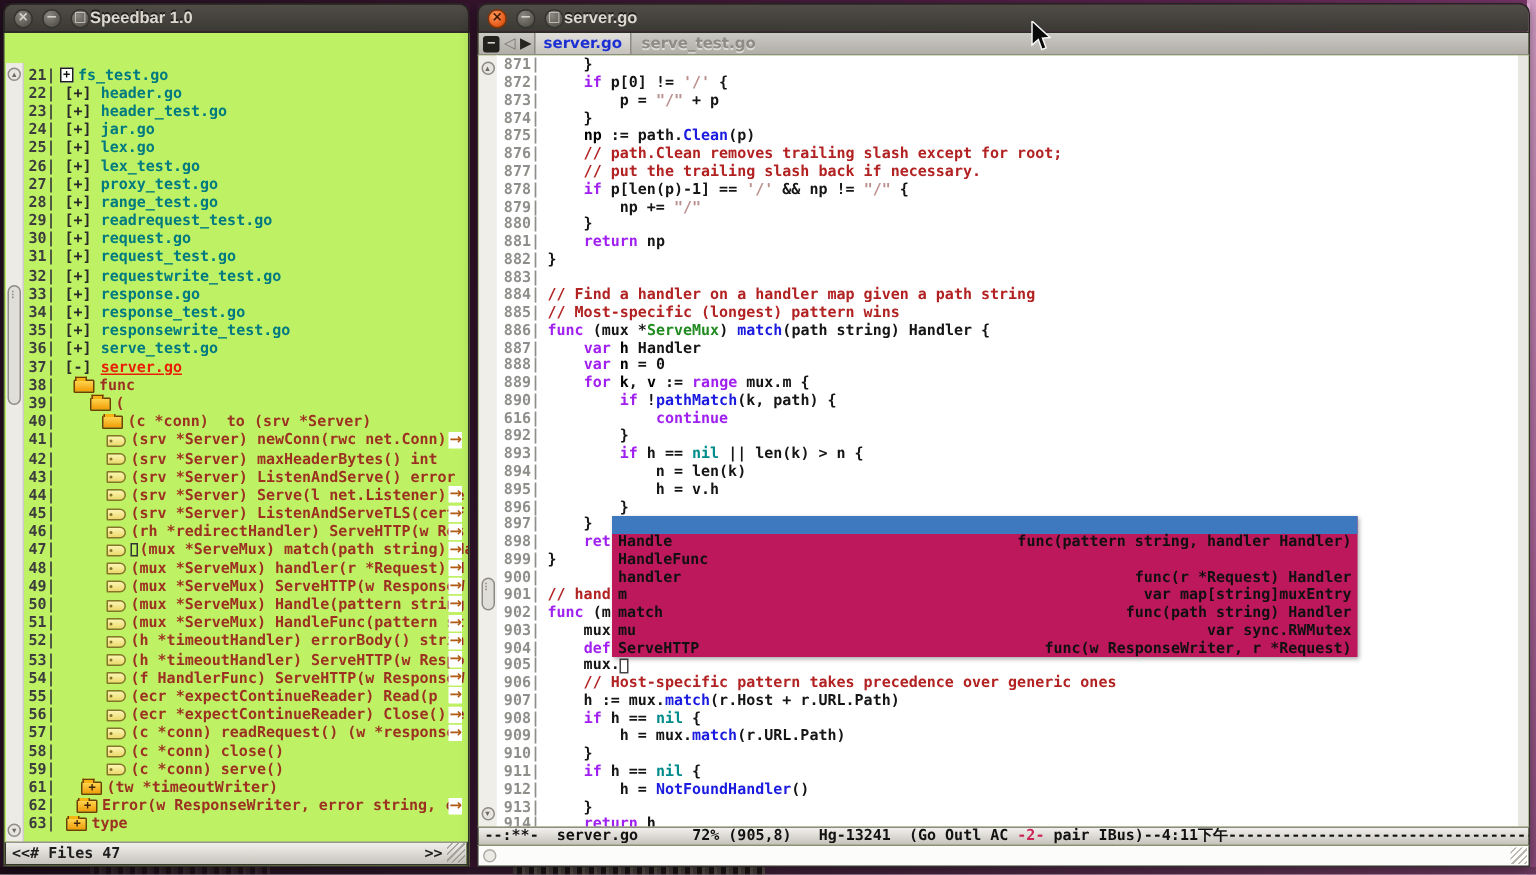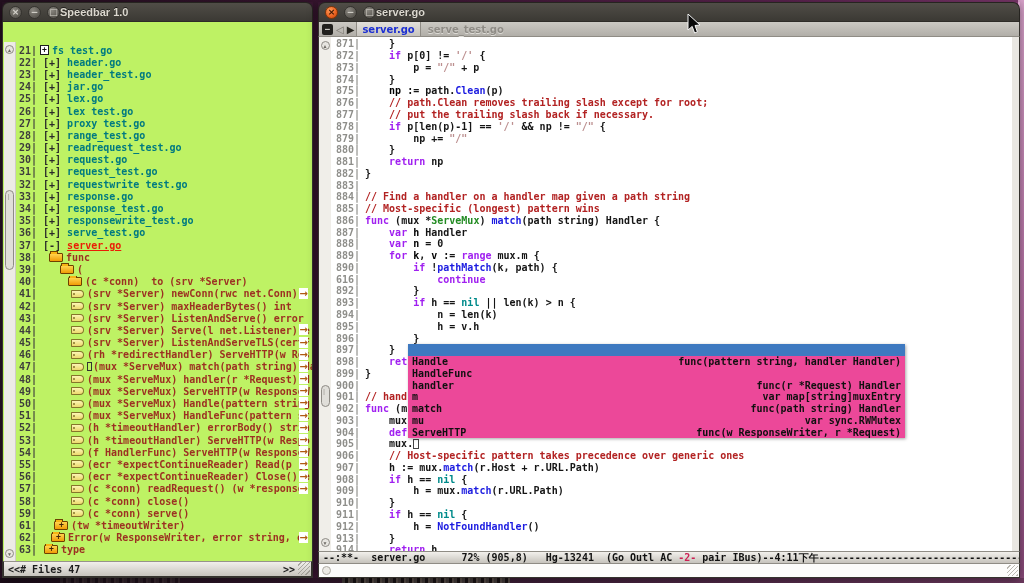--- a/index.html
+++ b/index.html
@@ -103,21 +103,21 @@
     padding-top:1px;background:#fff;}
   .code-line{height:11.77px;display:flex;align-items:center;
     font:bold 10px "DejaVu Sans Mono",monospace;white-space:pre;}
   .cl-num{display:inline-block;width:29px;text-align:right;color:#8e8e8a;
     margin-right:5px;flex:0 0 auto;}
   .tk-p{color:#151515;} .tk-k{color:#a020f0;} .tk-s{color:#bc8f8f;}
   .tk-c{color:#b22222;} .tk-f{color:#1b1be0;} .tk-t{color:#228b22;}
   .tk-n{color:#008b8b;} .tk-v{color:#000;}
   .cursor-box{display:inline-block;width:6px;height:10px;border:1px solid #444;
     box-sizing:border-box;}
-  .ac-popup{position:absolute;left:90px;top:342px;width:497px;background:#ec4899;
+  .ac-popup{position:absolute;left:90px;top:342px;width:497px;background:#be185d;
     box-shadow:1px 1px 3px rgba(0,0,0,.35);z-index:6;}
   .ac-row{height:11.77px;display:flex;justify-content:space-between;align-items:center;
     padding:0 4px;font:bold 10px "DejaVu Sans Mono",monospace;color:#101010;white-space:pre;}
   .ac-row.ac-sel{background:#3e79c0;}
   .ed-mode{position:absolute;left:0;right:0;bottom:14px;height:13px;
     background:linear-gradient(#f2f0ec,#c6c3bc);
     border:1px solid #35332e;border-top:1px solid #8f8c85;border-bottom:1px solid #8f8c85;
     font:bold 10px "DejaVu Sans Mono",monospace;color:#111;
     white-space:pre;overflow:hidden;line-height:11px;padding-left:4px;box-sizing:border-box;}
   .win-num{color:#cc2255;}

